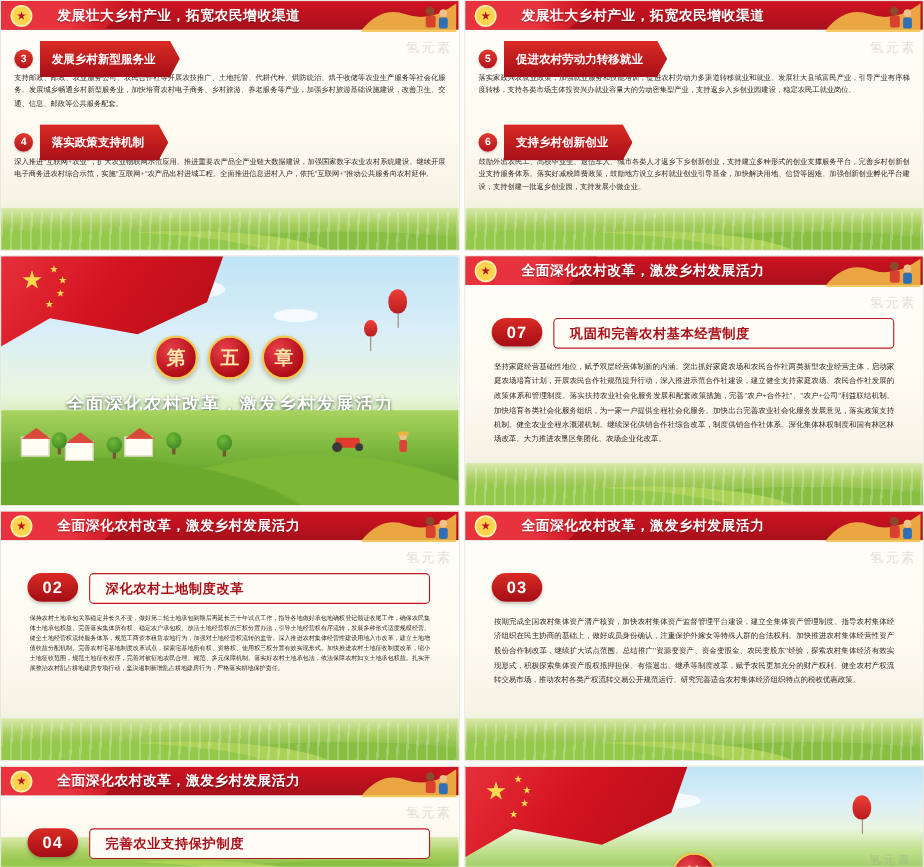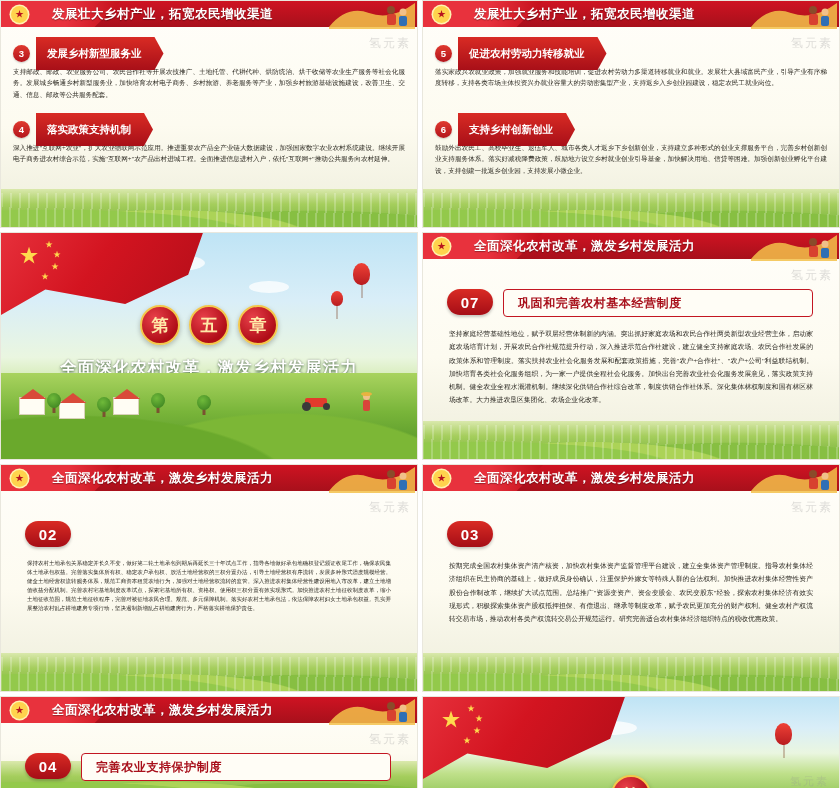--- a/index.html
+++ b/index.html
@@ -377,20 +377,21 @@
     <svg class="corner-deco" viewBox="0 0 86 30">
       <path d="M0 28 Q18 6 40 14 Q62 22 86 4 L86 30 L0 30Z" fill="#f3c14a" opacity=".85"></path>
       <circle cx="62" cy="11" r="4" fill="#8a4b2a"></circle>
       <rect x="58" y="15" width="9" height="11" rx="2" fill="#d8412f"></rect>
       <circle cx="74" cy="13" r="3.5" fill="#f0c089"></circle>
       <rect x="70" y="17" width="8" height="10" rx="2" fill="#2f6fb5"></rect>
     </svg>
     <div class="wm">氢元素</div>
 
     <div class="bignum">02</div>
+    <div class="bigtitle">深化农村土地制度改革</div>
     <div class="bigbody tiny">保持农村土地承包关系稳定并长久不变，做好第二轮土地承包到期后再延长三十年试点工作，指导各地做好承包地确权登记颁证收尾工作，确保农民集体土地承包权益。完善落实集体所有权、稳定农户承包权、放活土地经营权的三权分置办法，引导土地经营权有序流转，发展多种形式适度规模经营。健全土地经营权流转服务体系，规范工商资本租赁农地行为，加强对土地经营权流转的监管。深入推进农村集体经营性建设用地入市改革，建立土地增值收益分配机制。完善农村宅基地制度改革试点，探索宅基地所有权、资格权、使用权三权分置有效实现形式。加快推进农村土地征收制度改革，缩小土地征收范围，规范土地征收程序，完善对被征地农民合理、规范、多元保障机制。落实好农村土地承包法，依法保障农村妇女土地承包权益。扎实开展整治农村乱占耕地建房专项行动，坚决遏制新增乱占耕地建房行为，严格落实耕地保护责任。</div>
   </div>
 
   <div class="slide">
     <div class="bg-content"></div>
     <div class="field-lines"></div>
     <div class="hdr">
       <div class="flagwave"></div>
       <div class="emblem">★</div>
       <div class="hdr-title">全面深化农村改革，激发乡村发展活力</div>

